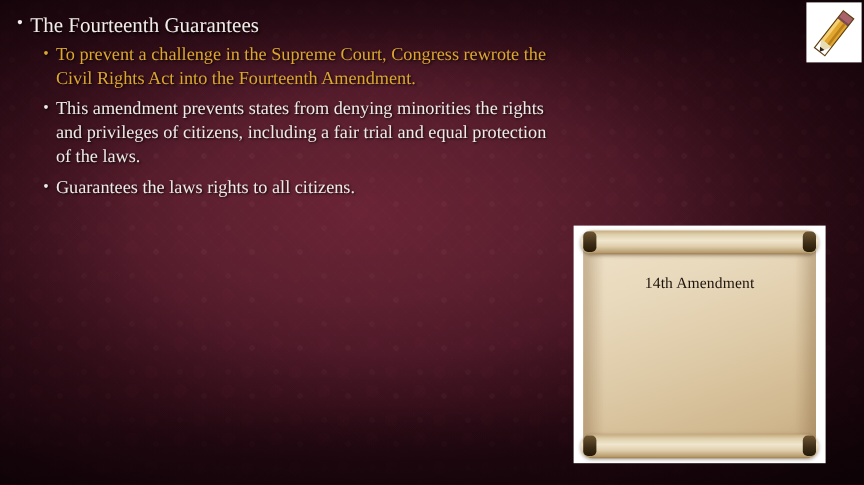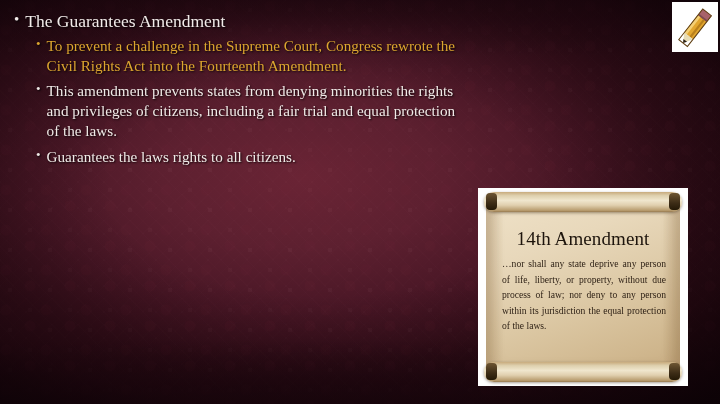--- a/index.html
+++ b/index.html
@@ -143,21 +143,21 @@
   }
   .cap-l { left: 2px; }
   .cap-r { right: 2px; }
 
   #scroll-title {
     position: absolute;
     left: 0; right: 0;
     top: 30px;
     text-align: center;
     font-family: "Liberation Serif", serif;
-    font-size: 19px;
+    font-size: 13px;
     color: #1d140c;
     letter-spacing: .1px;
   }
   #scroll-body {
     position: absolute;
     left: 16px;
     right: 14px;
     top: 58px;
     font-family: "Liberation Serif", serif;
     font-size: 9.6px;
@@ -173,21 +173,21 @@
 <div id="slide">
 
   <div id="bg-base"></div>
   <div id="bg-damask"></div>
   <div id="bg-vignette"></div>
 
   <div id="content">
 
     <div class="bullet-l1">
       <span class="dot">•</span>
-      <span class="btext">The Guarantees Amendment</span>
+      <span class="btext">The Fourteenth Guarantees</span>
     </div>
 
     <div class="bullet-l2 gold">
       <span class="dot">•</span>
       <span class="btext">To prevent a challenge in the Supreme Court, Congress rewrote the Civil Rights Act into the Fourteenth Amendment.</span>
     </div>
 
     <div class="bullet-l2 white">
       <span class="dot">•</span>
       <span class="btext">This amendment prevents states from denying minorities the rights and privileges of citizens, including a fair trial and equal protection of the laws.</span>
@@ -215,21 +215,20 @@
     </svg>
   </div>
 
   <div id="scroll-frame">
     <div id="scroll-paper">
       <div class="roll" id="roll-top">
         <div class="roll-cap cap-l"></div>
         <div class="roll-cap cap-r"></div>
       </div>
       <div id="scroll-title">14th Amendment</div>
-      <div id="scroll-body">…nor shall any state deprive any person of life, liberty, or property, without due process of law; nor deny to any person within its jurisdiction the equal protection of the laws.</div>
       <div class="roll" id="roll-bottom">
         <div class="roll-cap cap-l"></div>
         <div class="roll-cap cap-r"></div>
       </div>
     </div>
   </div>
 
 </div>
 
 </body></html>

